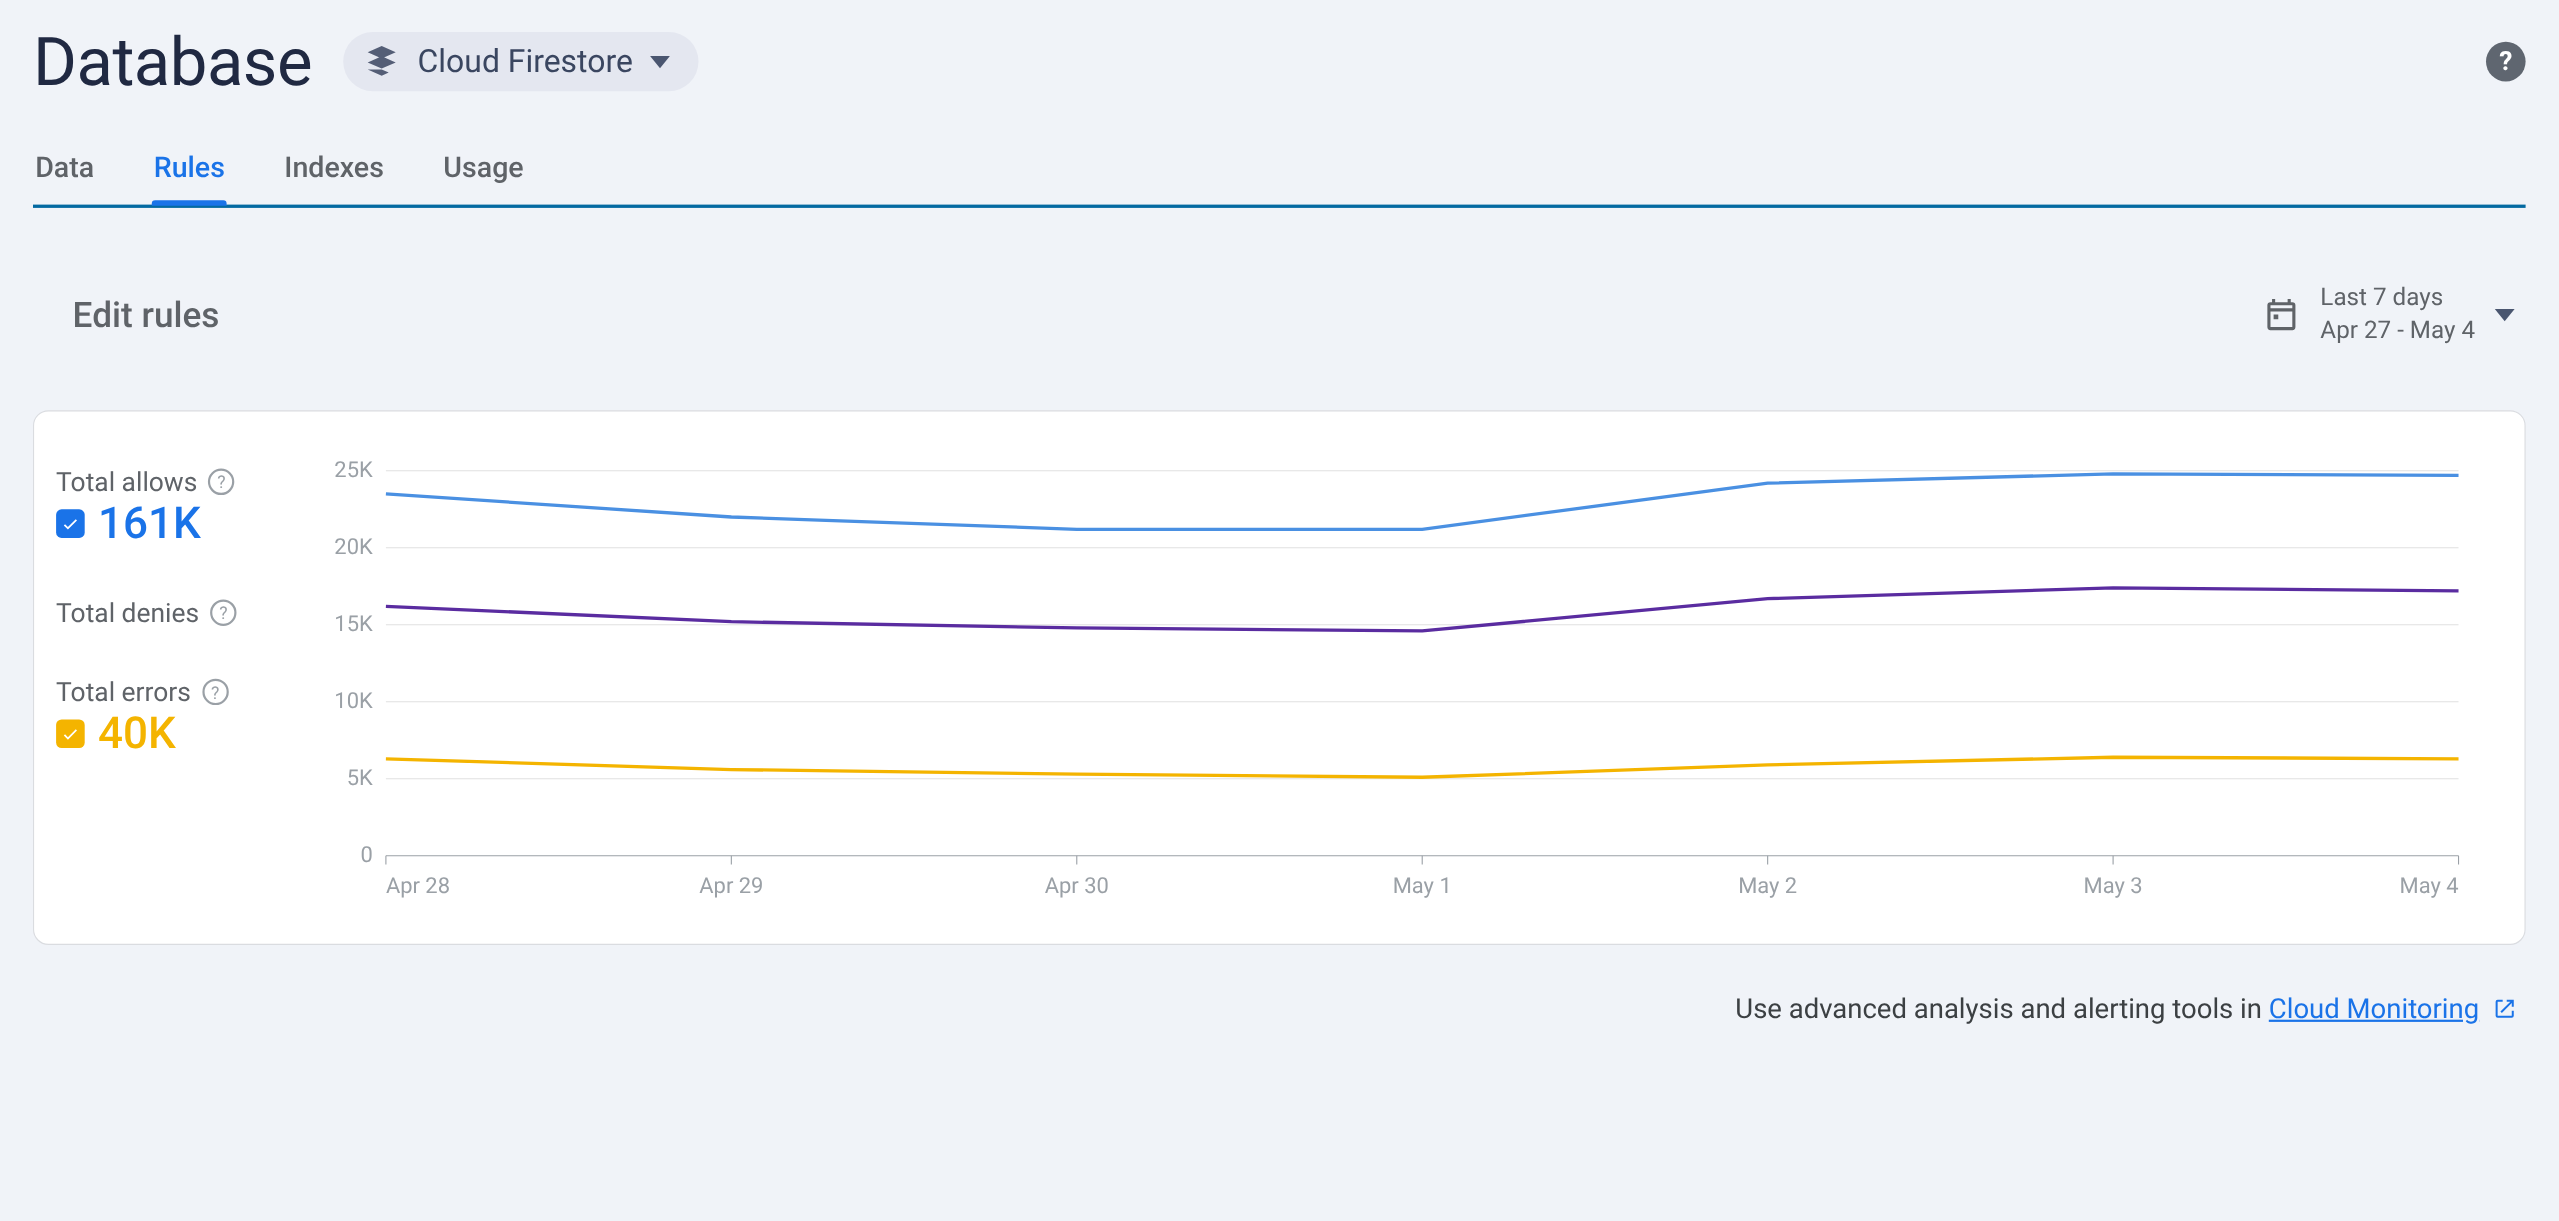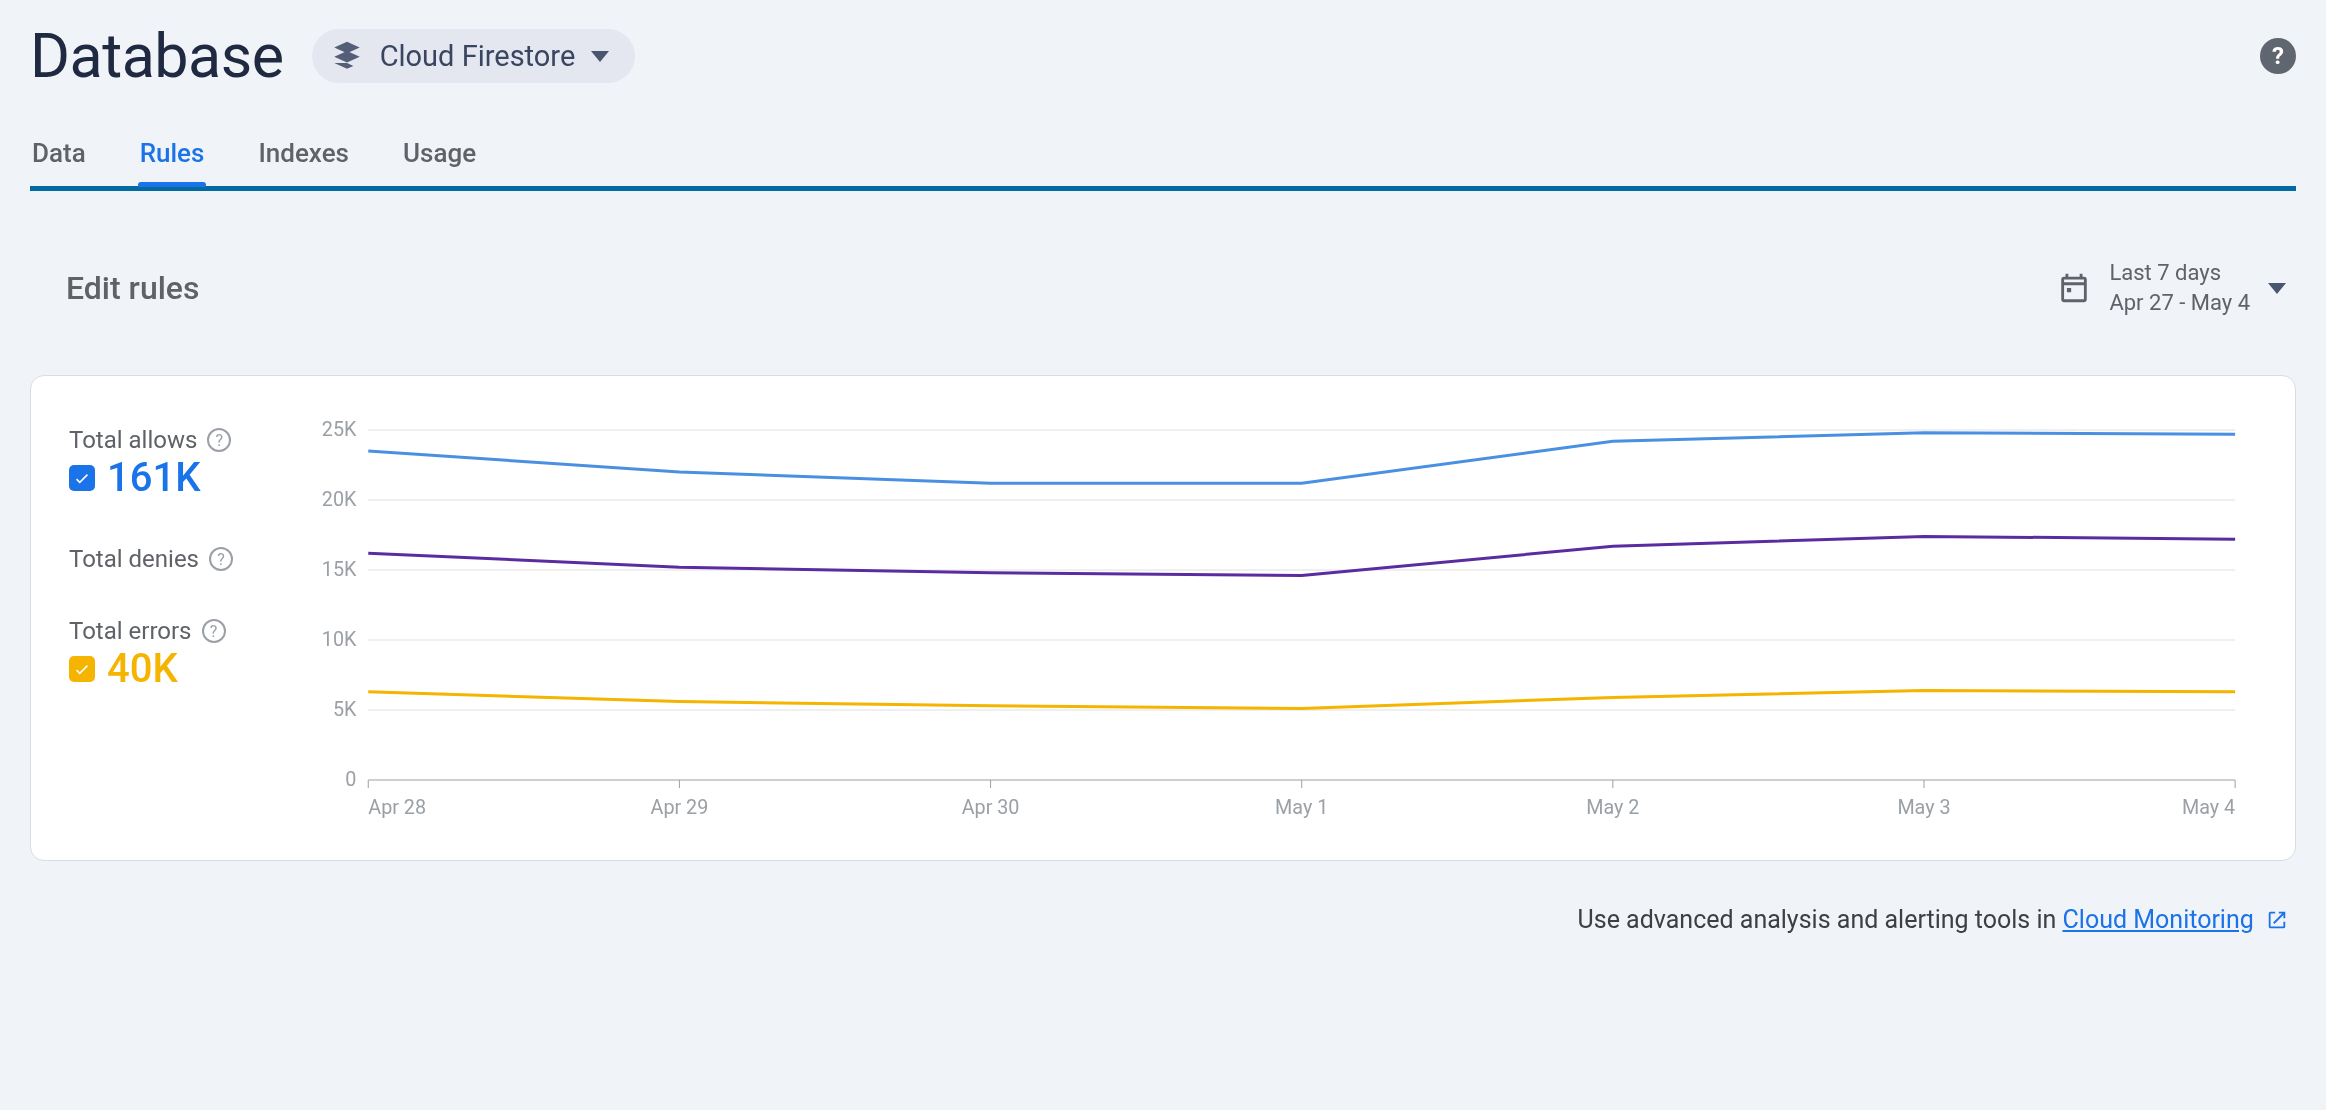--- a/index.html
+++ b/index.html
@@ -44,21 +44,21 @@
     width: 0; height: 0;
     border-left: 9px solid transparent;
     border-right: 9px solid transparent;
     border-top: 11px solid #4a5670;
   }
 
   .top-tabs {
     display: flex;
     gap: 50px;
     margin-top: 46px;
-    border-bottom: 5px solid #0369a1;
+    border-bottom: 3px solid #0369a1;
   }
   .top-tab {
     font-size: 26px;
     font-weight: 500;
     color: #5f6368;
     padding: 0 2px 18px 2px;
     cursor: pointer;
     position: relative;
   }
   .top-tab.active {
@@ -100,21 +100,21 @@
     color: #5f6368;
   }
   .date-range-text { font-size: 22px; line-height: 1.35; }
   .calendar-icon svg { width: 34px; height: 34px; display:block; }
 
   .card {
     background: #fff;
     border: 1px solid #dadce0;
     border-radius: 14px;
     margin-top: 50px;
-    padding: 44px 50px 30px 38px;
+    padding: 44px 50px 30px 20px;
     display: flex;
     gap: 20px;
   }
   .legend-col {
     width: 220px;
     flex: 0 0 220px;
     display: flex;
     flex-direction: column;
     gap: 44px;
     padding-top: 6px;

